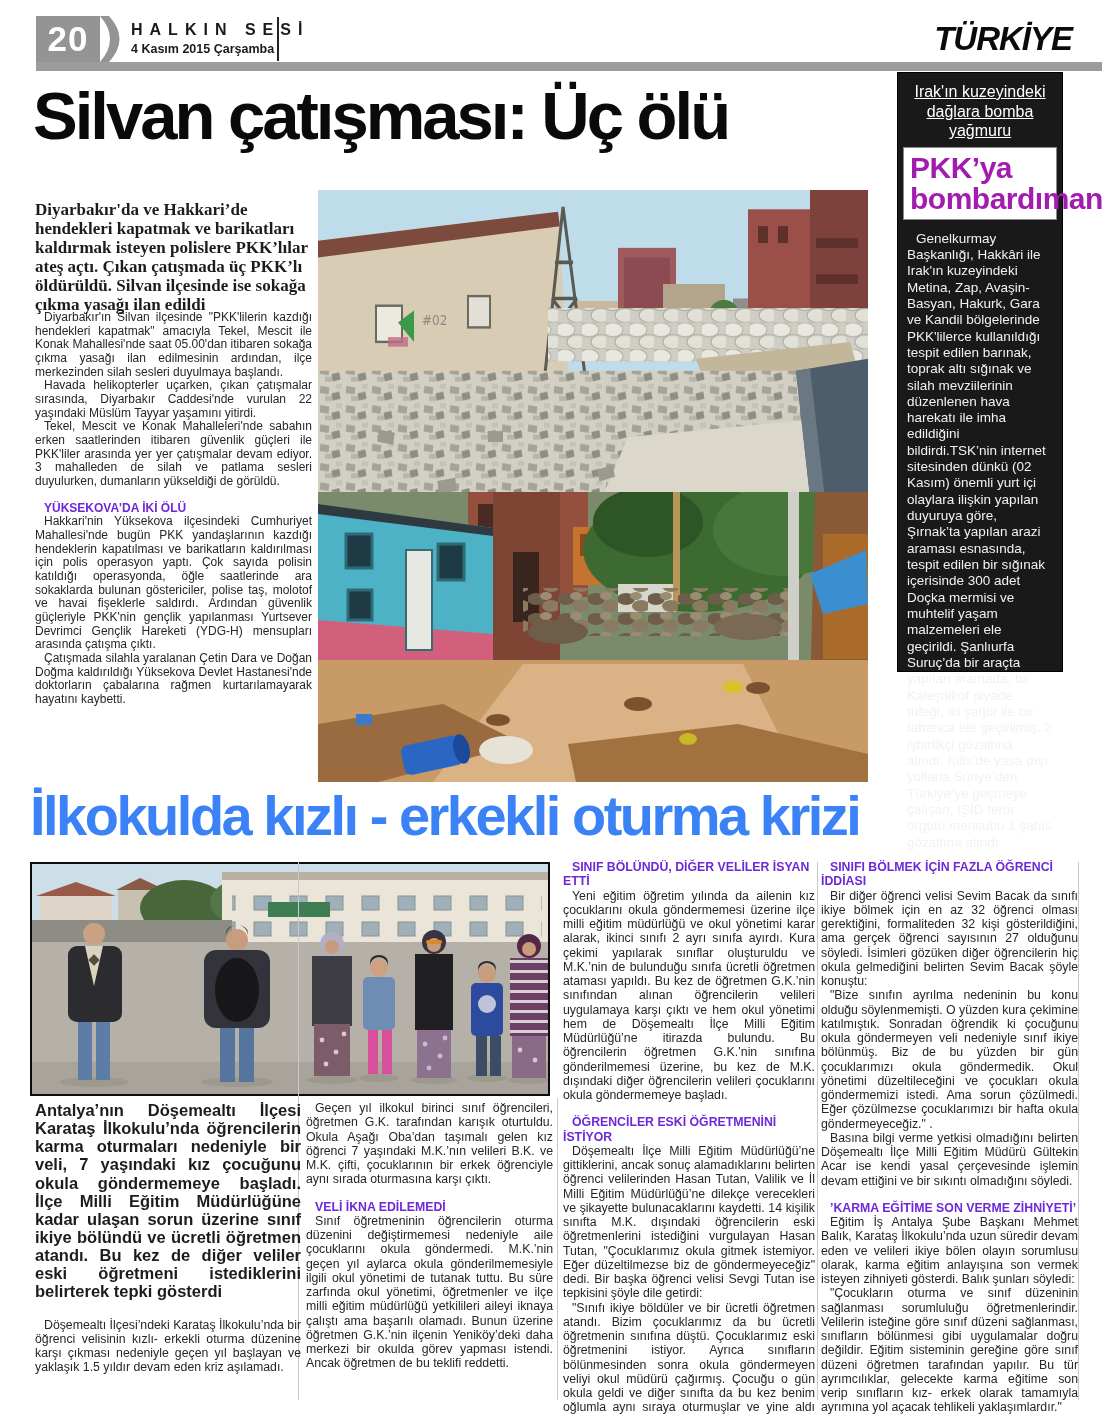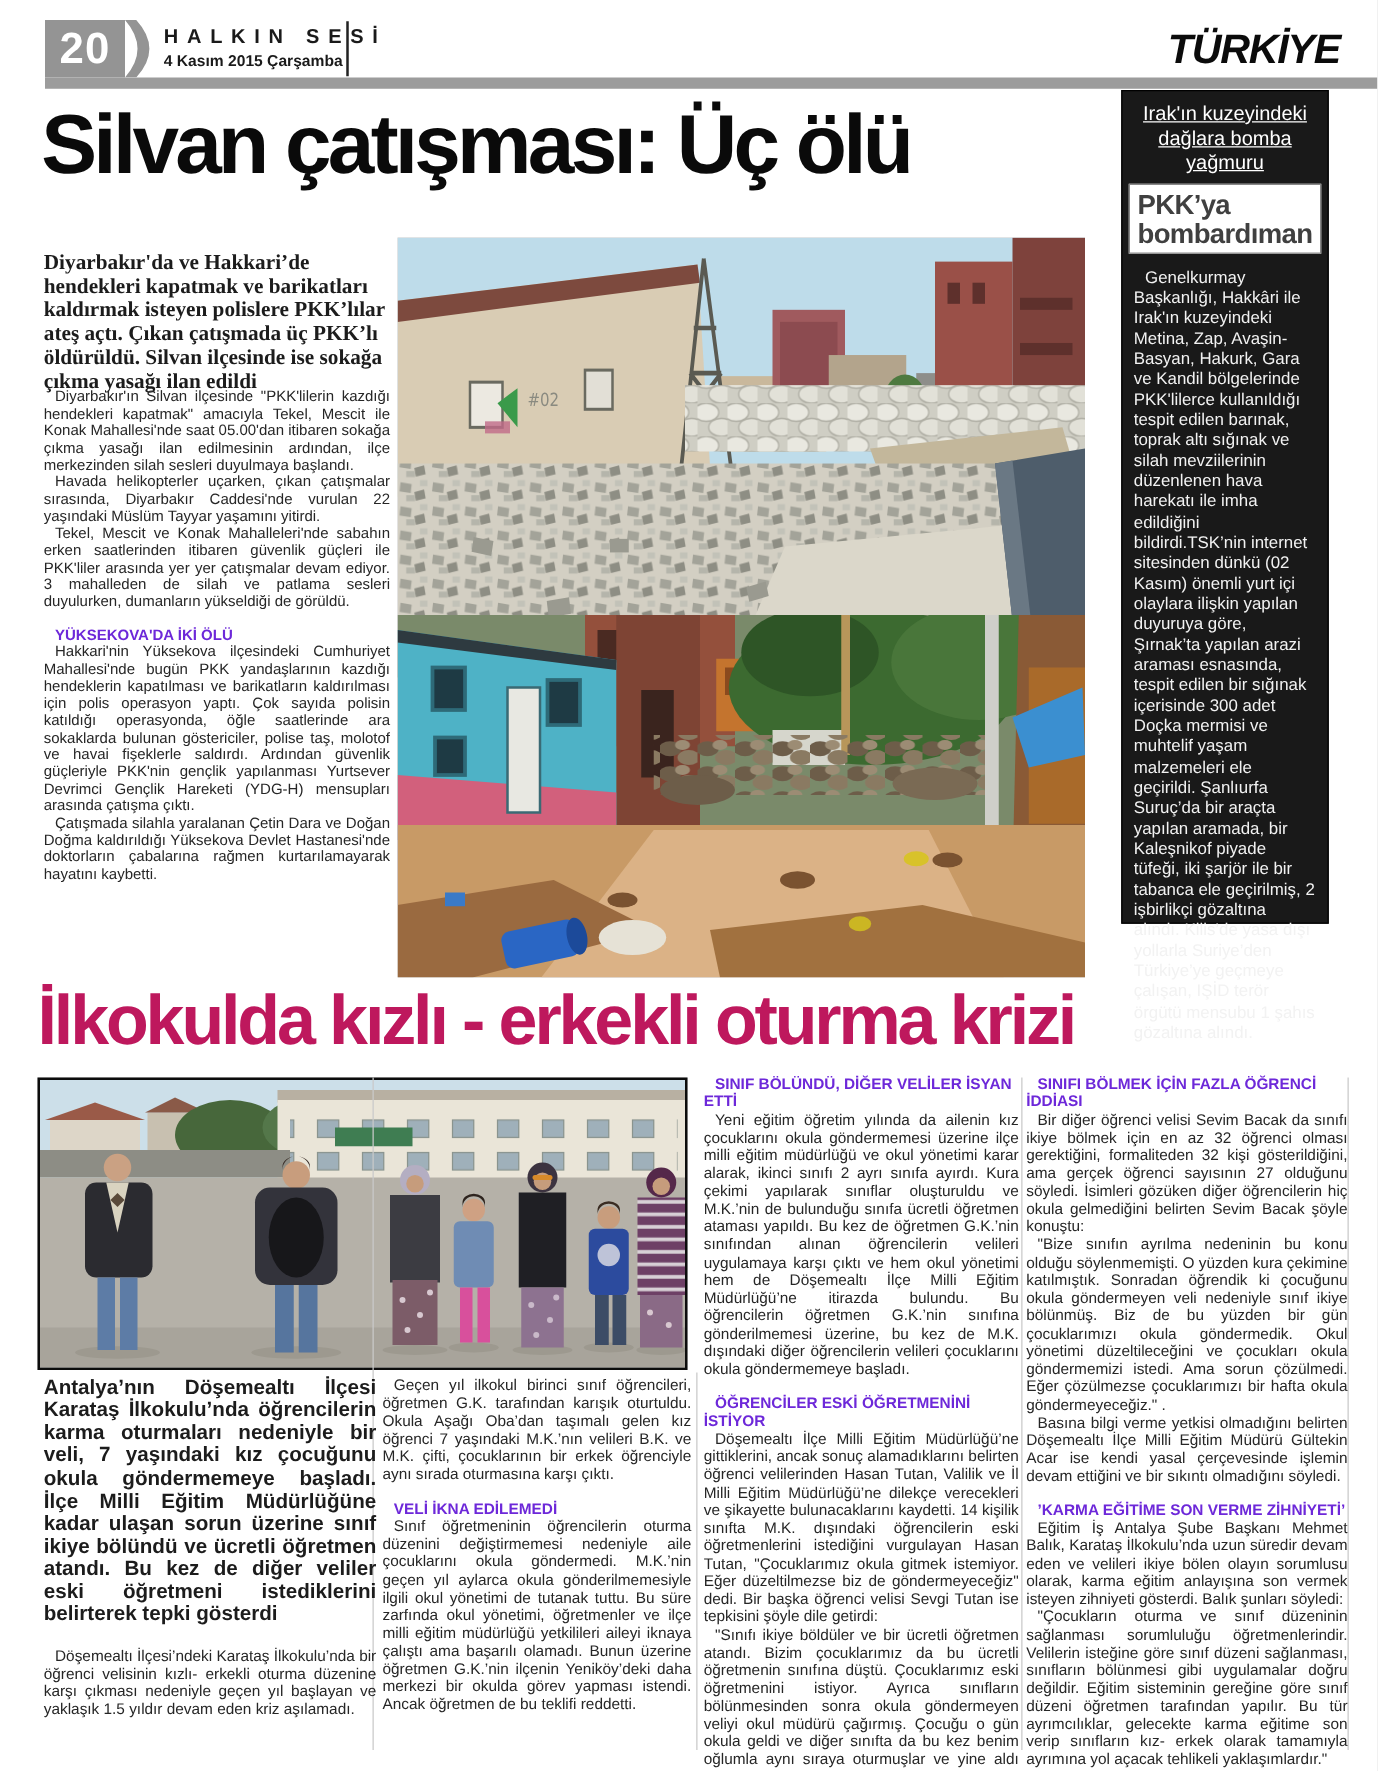--- a/index.html
+++ b/index.html
@@ -26,30 +26,30 @@
   .subhead{font-weight:bold;margin-top:13px;text-indent:9px;color:#6d28d9;}
   .subhead.first{margin-top:0;}
 
   .photo{overflow:hidden;background:#ccc;}
   .photo svg{display:block;width:100%;height:100%;}
   .photo1{left:318px;top:190px;width:550px;height:352px;}
   .photo2{left:318px;top:492px;width:550px;height:290px;}
   .photo3{left:30px;top:862px;width:516px;height:230px;border:2px solid #0c0c0c;}
 
   
-  .sidebar{left:897px;top:72px;width:166px;height:667px;background:#191919;box-sizing:border-box;border:1px solid #000;}
+  .sidebar{left:897px;top:72px;width:166px;height:600px;background:#191919;box-sizing:border-box;border:1px solid #000;}
   .sb-kicker{margin:9px 8px 6px;color:#fff;font-size:16px;line-height:1.22;text-align:center;
              text-decoration:underline;}
   .sb-titlebox{margin:4px 5px;background:#fff;border:1px solid #888;padding:4px 6px;
-               font-size:22px;font-weight:bold;line-height:1.05;color:#404040;letter-spacing:-0.5px;}
+               font-size:30px;font-weight:bold;line-height:1.05;color:#a21caf;letter-spacing:-0.5px;}
   .sb-body{padding:7px 9px;color:#f2f2f2;font-size:13.5px;line-height:1.21;text-indent:9px;}
 
   
   .h2{left:30px;top:788px;width:1050px;font-size:56px;font-weight:bold;letter-spacing:-2.5px;
-      color:#be185d;line-height:1.0;white-space:nowrap;}
+      color:#3b82f6;line-height:1.0;white-space:nowrap;}
   .a2-col{font-size:12.3px;line-height:1.16;color:#262626;}
   .a2-col p{margin:0;text-indent:9px;text-align:justify;}
   .a2-col1{left:35px;top:1101px;width:266px;}
   .a2-lead{font-size:16.5px;font-weight:bold;line-height:1.1;color:#1c1c1c;text-align:left;text-indent:0 !important;}
   .a2-intro{margin-top:17px !important;}
   .a2-col2{left:306px;top:1101px;width:247px;}
   .a2-col3{left:563px;top:860px;width:252px;}
   .a2-col4{left:821px;top:860px;width:257px;}
   .col-rule{width:1px;background:#c9c9c9;top:862px;height:538px;}
   .rule1{left:298px;}

